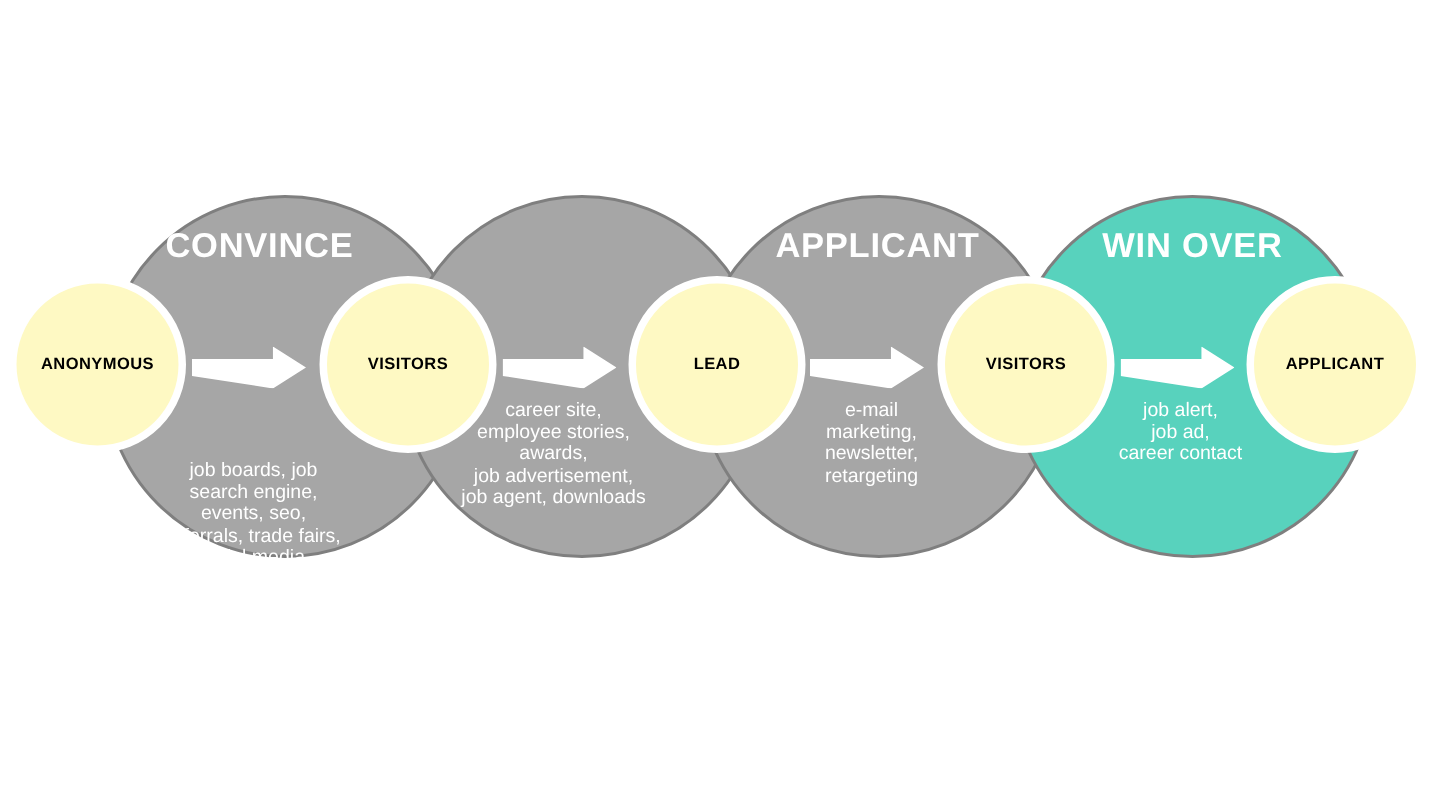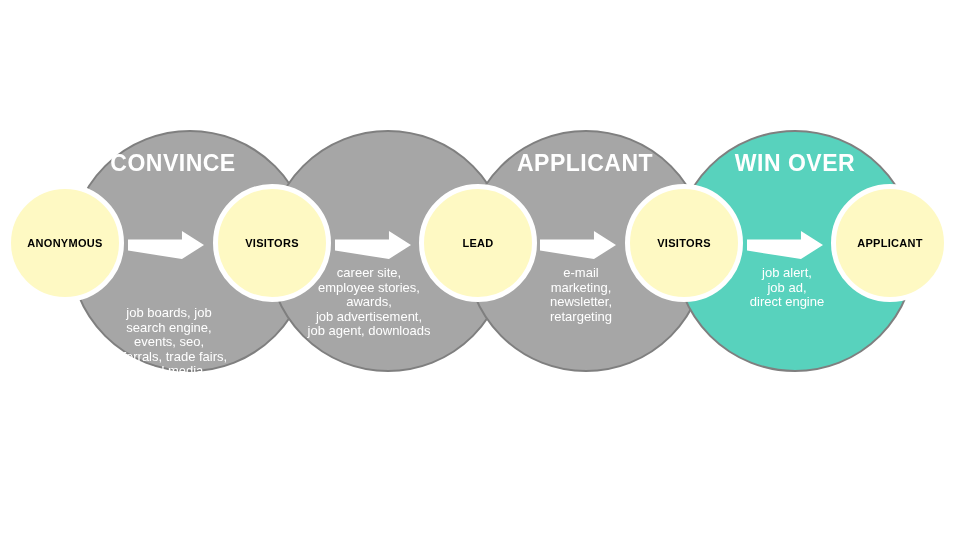--- a/index.html
+++ b/index.html
@@ -135,21 +135,21 @@
 employee stories,
 awards,
 job advertisement,
 job agent, downloads</div>
   <div class="channels c3">e-mail
 marketing,
 newsletter,
 retargeting</div>
   <div class="channels c4">job alert,
 job ad,
-direct engine</div>
+career contact</div>
 
   <div class="arrow a1"></div>
   <div class="arrow a2"></div>
   <div class="arrow a3"></div>
   <div class="arrow a4"></div>
 
   <div class="node n1">
     <span class="node-label">ANONYMOUS</span>
   </div>
   <div class="node n2">

